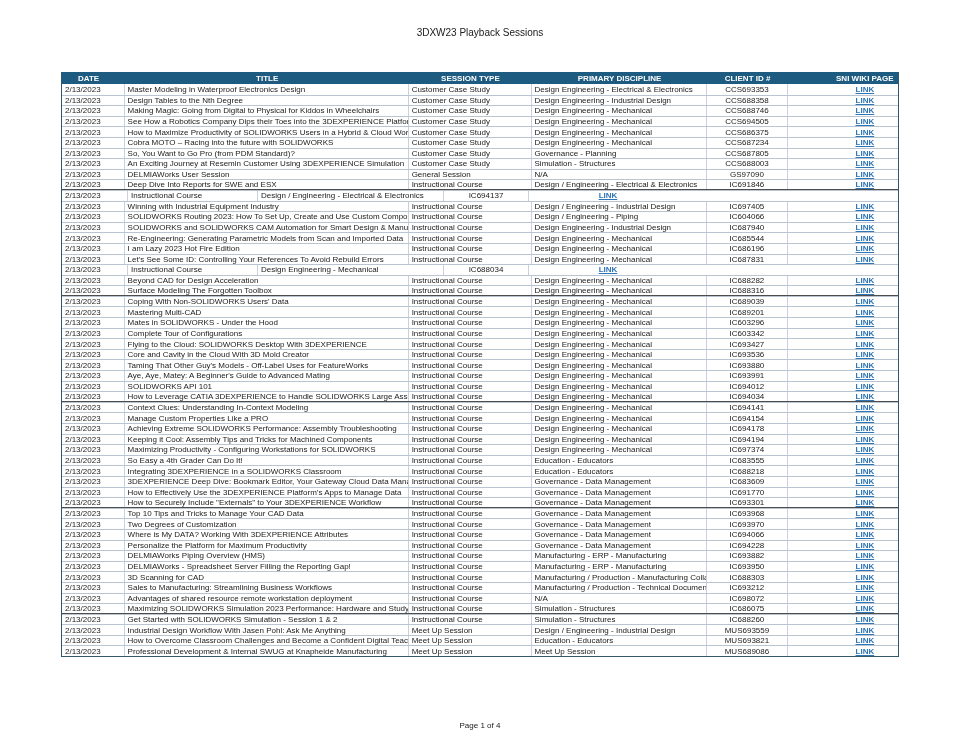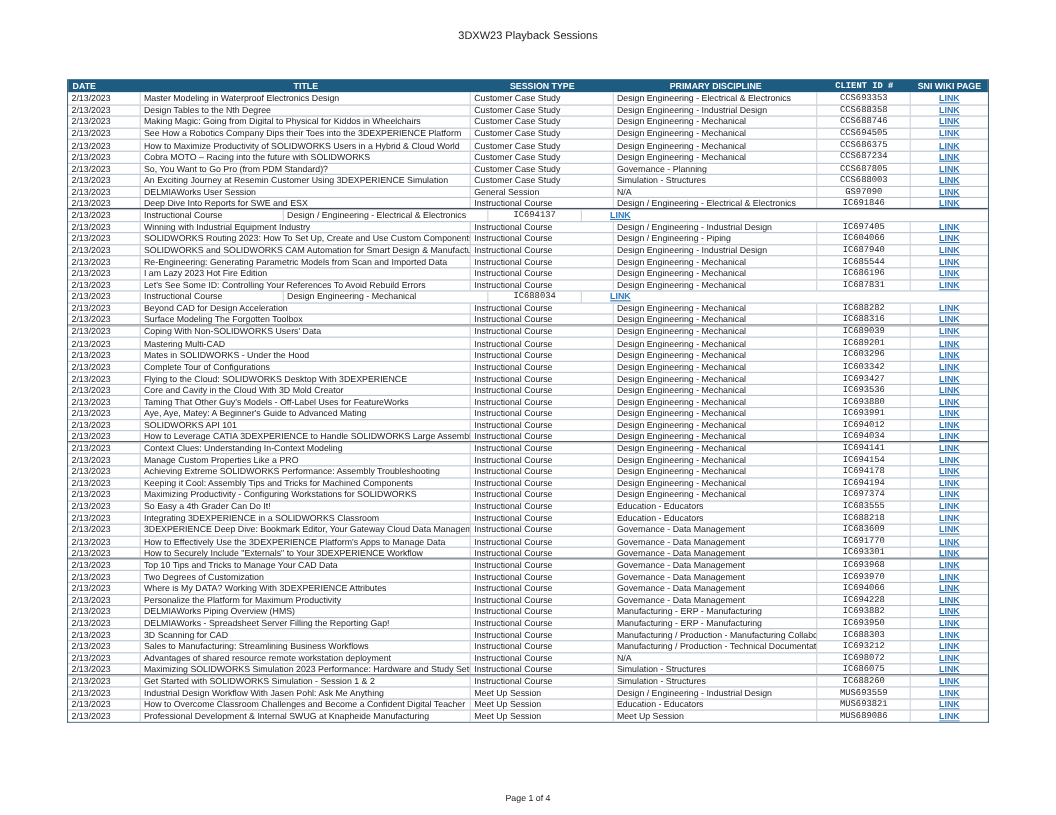--- a/index.html
+++ b/index.html
@@ -34,24 +34,24 @@
     height:100%; display:flex; align-items:center;
     overflow:hidden; white-space:nowrap;
     border-right:1px solid #c9d2da; padding:0 3px;
   }
   .tcell:last-child { border-right:none; }
 
   .c-date       { width:66px; }
   .c-title      { width:301px; }
   .c-type       { width:130px; }
   .c-discipline { width:186px; }
-  .c-client     { width:85px; justify-content:center;font-family:Liberation Mono, monospace; }
-  .c-link       { width:70px; justify-content:center; }
-
-  .thead .c-date { justify-content:flex-start; padding-left:4px; }
+  .c-client     { width:85px; justify-content:center; }
+  .c-link       { width:70px; justify-content:center;margin-left:44px; }
+
+  .thead .c-date { justify-content:flex-start; padding-left:16px; }
   .thead .c-title, .thead .c-type, .thead .c-discipline,
   .thead .c-client, .thead .c-link { justify-content:center; }
 
   .wiki-link {
     color:#2e75b6; font-weight:bold; text-decoration:underline; cursor:pointer;
   }
 
   #page-footer {
     position:absolute; top:721px; left:0; width:960px;
     text-align:center; font-size:8px; color:#1a1a1a;

